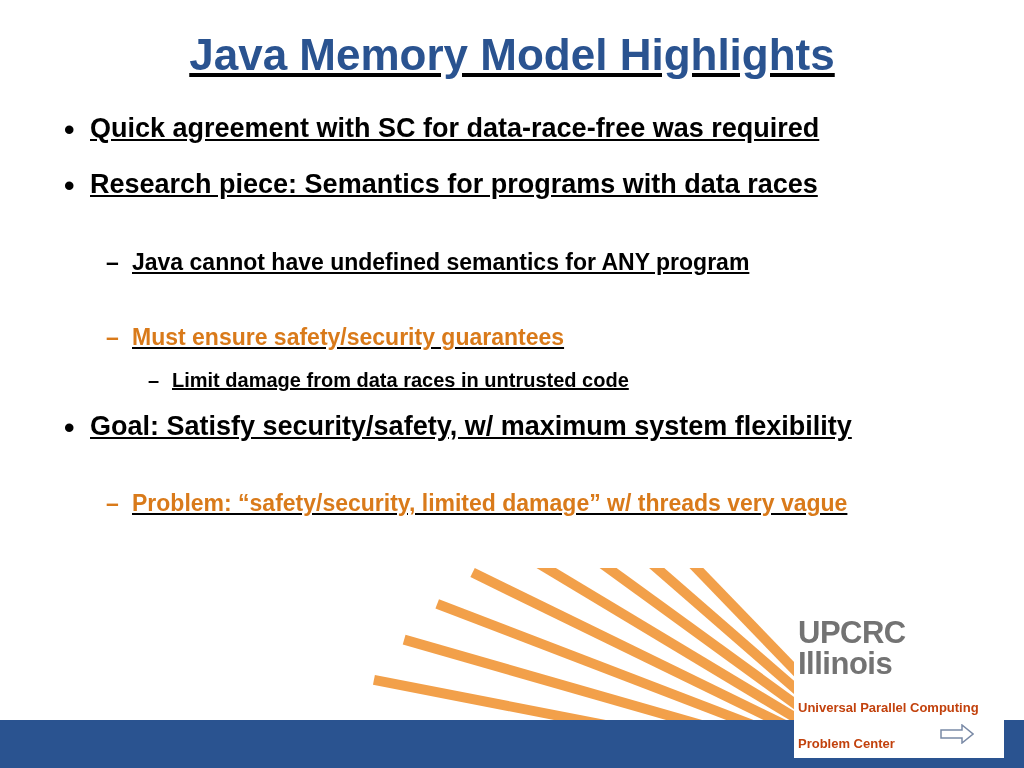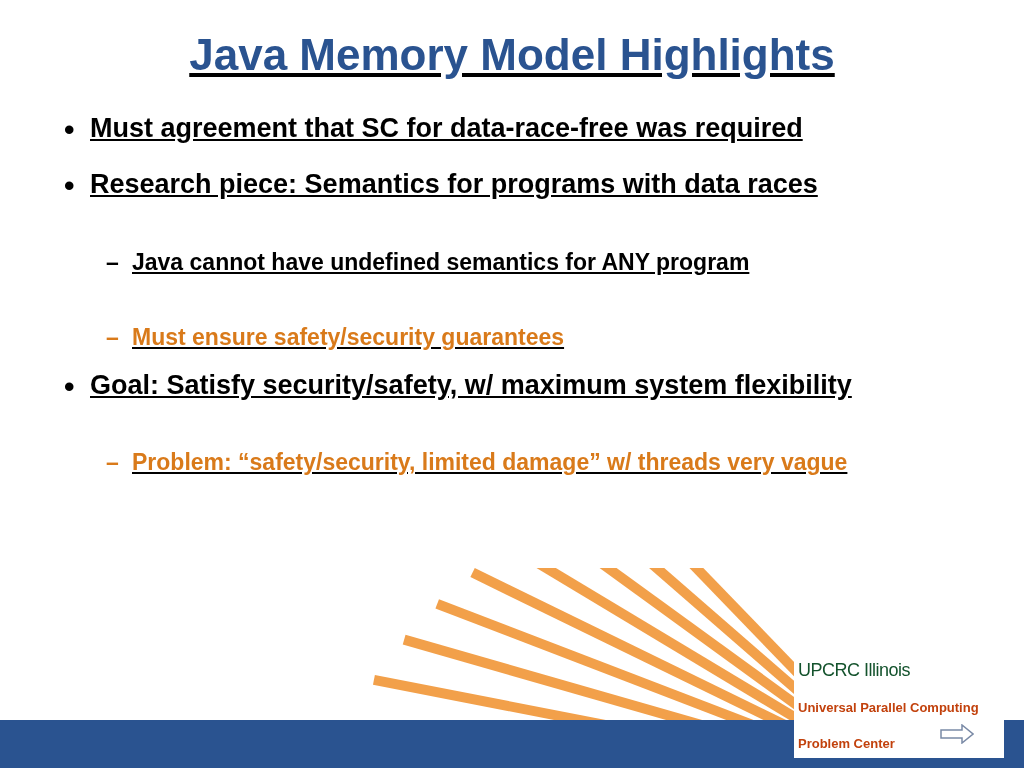--- a/index.html
+++ b/index.html
@@ -97,23 +97,23 @@
 .logo {
   position: absolute;
   right: 20px;
   bottom: 10px;
   width: 210px;
   background: #ffffff;
   text-align: left;
   padding: 8px 4px 6px 4px;
 }
 .logo-main {
-  color: #14532d;
-  font-size: 18px;
-  font-weight: normal;
+  color: #737373;
+  font-size: 31px;
+  font-weight: bold;
   font-family: Arial, sans-serif;
   letter-spacing: -0.5px;
   line-height: 1;
 }
 .logo-sub {
   color: #c2410c;
   font-size: 13px;
   font-weight: bold;
   line-height: 1.2;
   margin-top: 21px;
@@ -124,24 +124,25 @@
   bottom: 14px;
 }
 .arrow svg { display: block; }
 </style>
 </head>
 <body>
 
 <div class="slide">
   <h1 class="title">Java Memory Model Highlights</h1>
   <ul>
-    <li class="lvl1">Must agreement that SC for data-race-free was required</li>
+    <li class="lvl1">Quick agreement with SC for data-race-free was required</li>
     <li class="lvl1">Research piece: Semantics for programs with data races</li>
     <li class="lvl2 black">Java cannot have undefined semantics for ANY program</li>
     <li class="lvl2 orange">Must ensure safety/security guarantees</li>
+    <li class="lvl3">Limit damage from data races in untrusted code</li>
     <li class="lvl1">Goal: Satisfy security/safety, w/ maximum system flexibility</li>
     <li class="lvl2 orange">Problem: “safety/security, limited damage” w/ threads very vague</li>
   </ul>
 </div>
 
 <div class="rays">
   <div class="ray" style="width:560px; transform: rotate(6deg);"></div>
   <div class="ray" style="width:540px; transform: rotate(11deg);"></div>
   <div class="ray" style="width:520px; transform: rotate(16deg);"></div>
   <div class="ray" style="width:500px; transform: rotate(21deg);"></div>

